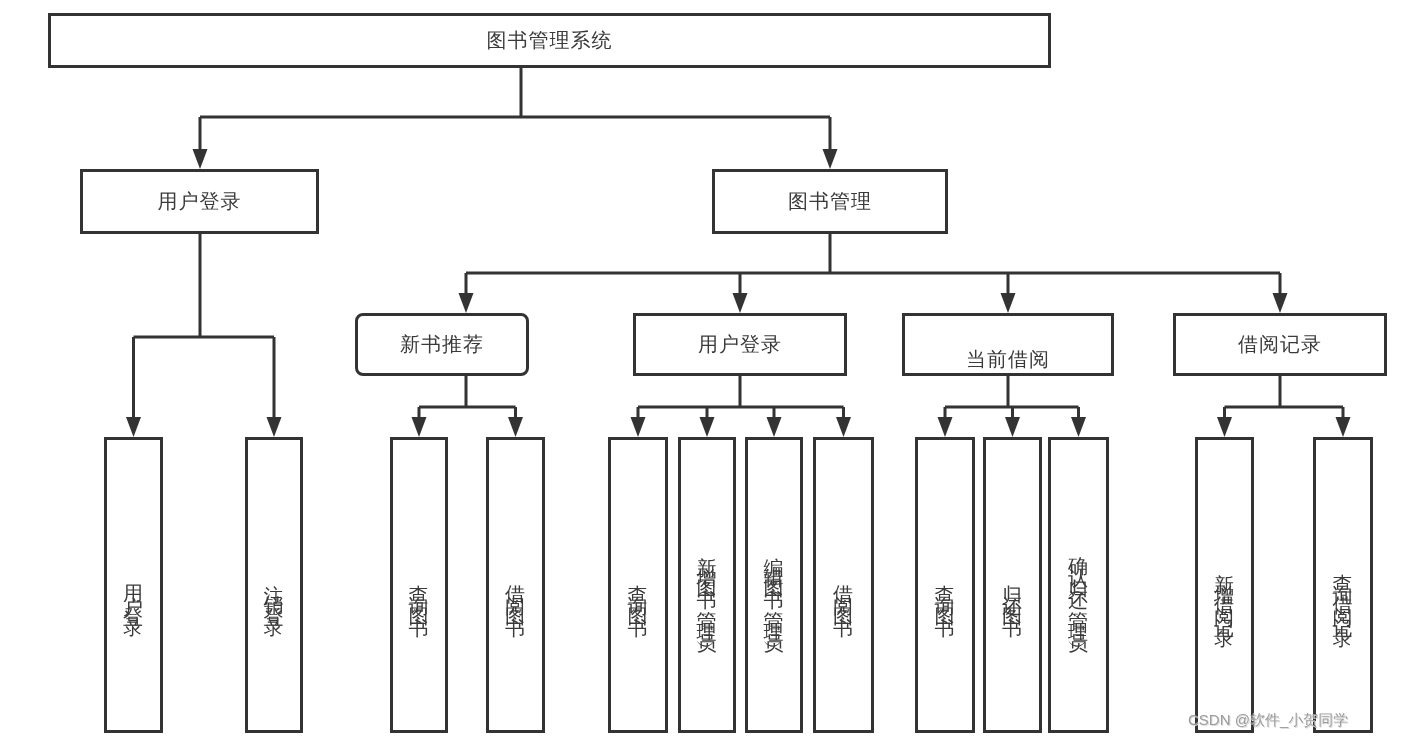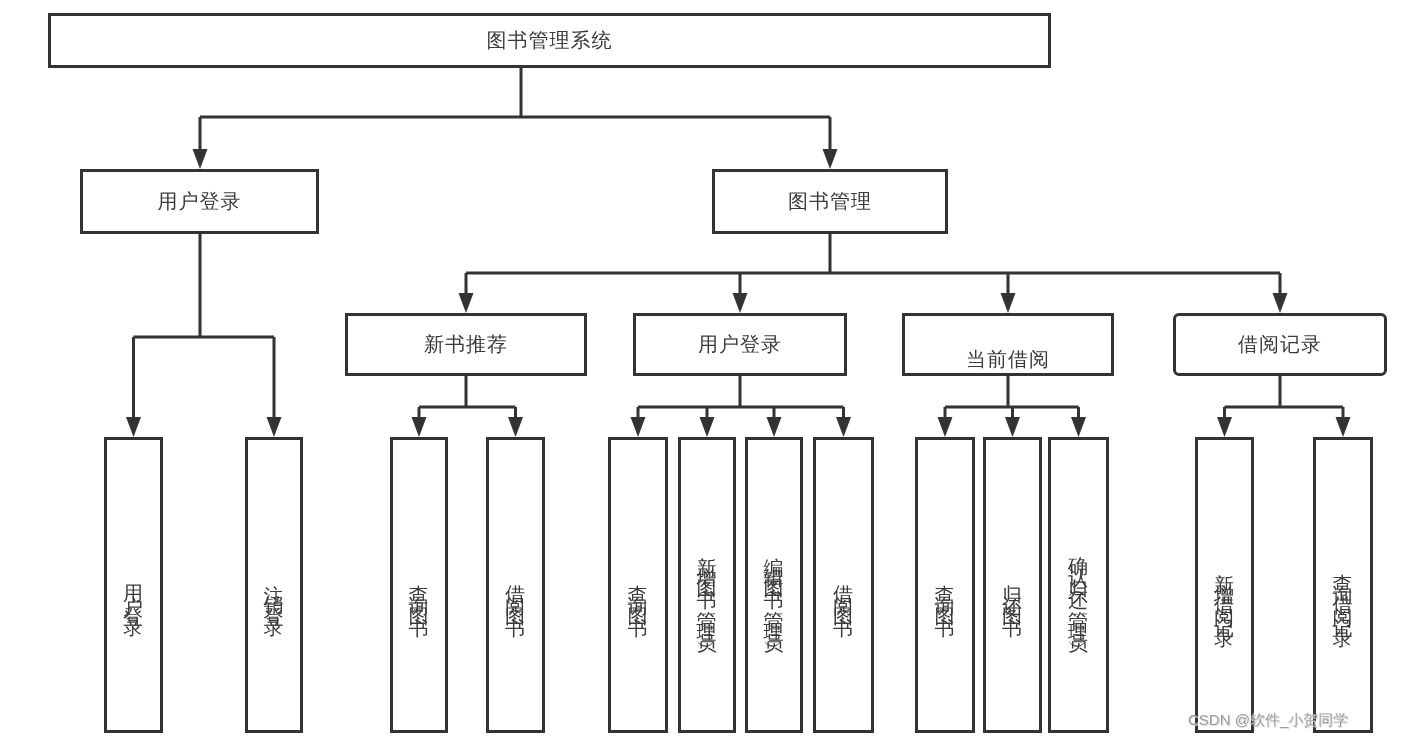--- a/index.html
+++ b/index.html
@@ -100,30 +100,30 @@
     <span class="hlabel">图书管理系统</span>
   </div>
 
   <div class="box" style="left:80px;top:169px;width:239px;height:65px;">
     <span class="hlabel">用户登录</span>
   </div>
   <div class="box" style="left:712px;top:169px;width:236px;height:65px;text-align:center;">
     <span class="hlabel">图书管理</span>
   </div>
 
-  <div class="box" style="left:345px;top:313px;width:242px;height:63px;">
+  <div class="box" style="left:355px;top:313px;width:174px;height:63px;border-radius:8px;">
     <span class="hlabel">新书推荐</span>
   </div>
   <div class="box" style="left:633px;top:313px;width:214px;height:63px;">
     <span class="hlabel">用户登录</span>
   </div>
   <div class="box" style="left:902px;top:313px;width:212px;height:63px;align-items:flex-end;">
     <span class="hlabel">当前借阅</span>
   </div>
-  <div class="box" style="left:1173px;top:313px;width:214px;height:63px;border-radius:6px;">
+  <div class="box" style="left:1173px;top:313px;width:214px;height:63px;">
     <span class="hlabel">借阅记录</span>
   </div>
 
   <div class="box vbox" style="left:104px;width:59px;">
     <span class="vlabel">用户登录</span>
   </div>
   <div class="box vbox" style="left:245px;width:58px;">
     <span class="vlabel">注销登录</span>
   </div>
 

